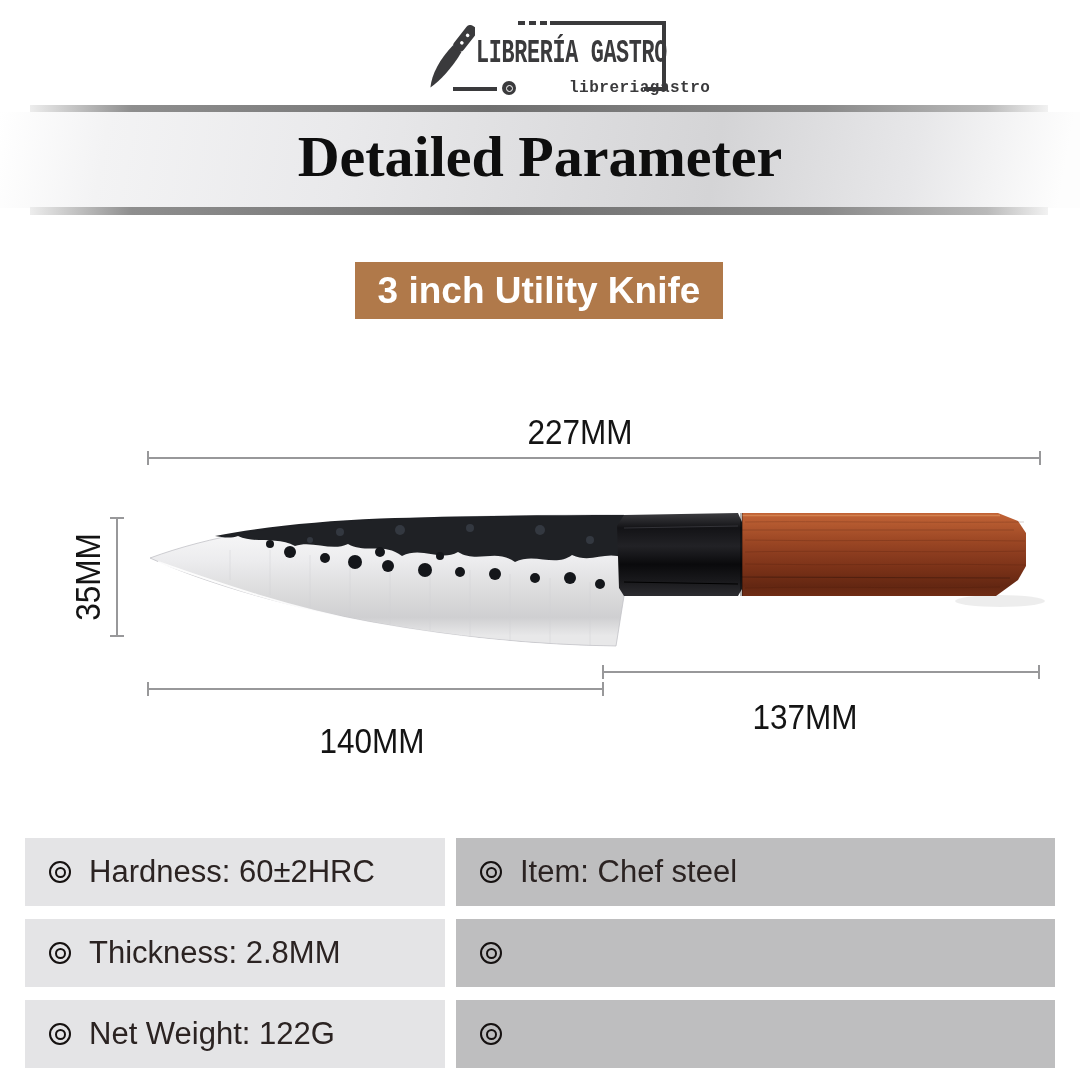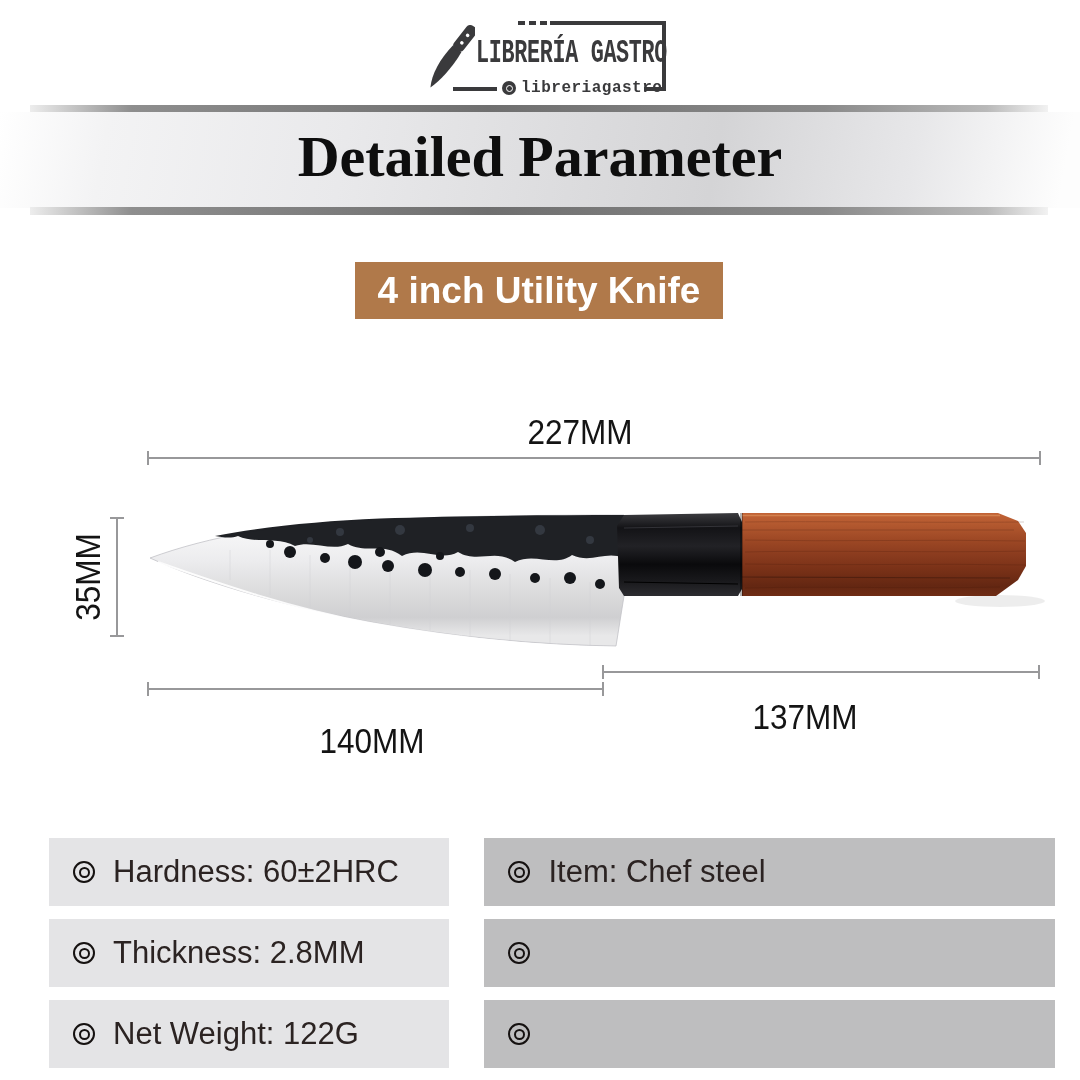--- a/index.html
+++ b/index.html
@@ -16,21 +16,21 @@
   .logo .frame-right-line{position:absolute;left:242px;top:9px;width:4px;height:70px;background:var(--brand-ink,#3a3a3c);}
   .logo .frame-bottom-left{position:absolute;left:33px;top:75px;width:44px;height:3.5px;background:var(--brand-ink,#3a3a3c);}
   .logo .frame-bottom-right{position:absolute;left:224px;top:75px;width:22px;height:3.5px;background:var(--brand-ink,#3a3a3c);}
   .logo .brand{position:absolute;left:56px;top:24px;font-weight:700;font-size:34px;line-height:1;
     white-space:nowrap;transform:scaleX(0.64);transform-origin:left center;letter-spacing:-0.5px;}
   .logo .sub{position:absolute;left:82px;top:67px;display:flex;align-items:center;gap:5px;}
   .logo .dot-icon{width:14px;height:14px;border-radius:50%;background:var(--brand-ink,#3a3a3c);
     display:flex;align-items:center;justify-content:center;}
   .logo .dot-icon i{display:block;width:7px;height:7px;border-radius:50%;background:var(--brand-ink,#3a3a3c);
     border:1.5px solid #fff;box-sizing:border-box;}
-  .logo .handle-text{font-weight:700;font-size:16px;letter-spacing:0.5px;white-space:nowrap;}
+  .logo .handle-text{font-weight:700;font-size:16px;letter-spacing:0.5px;white-space:nowrap;margin-left:48px;}
   
   .ribbon{position:absolute;left:0;top:105px;width:1080px;height:110px;border-radius:13px;}
   .ribbon .band{position:absolute;left:0;right:0;top:7px;bottom:7px;
     background:linear-gradient(100deg,#ffffff 0%,#f3f3f4 10%,#e9e9eb 32%,#d4d4d6 66%,#e7e7e9 84%,#fdfdfd 98%);}
   .ribbon .strip{position:absolute;left:30px;right:32px;height:8px;
     background:linear-gradient(to right,#ededed 0%,#8e8e8e 10%,#6f6f6f 45%,#8a8a8a 78%,#b9b9b9 94%,#f2f2f2 100%);}
   .ribbon .strip.top{top:0;}
   .ribbon .strip.bottom{bottom:0;}
   .ribbon .title{position:absolute;left:0;right:0;top:18px;text-align:center;
     font-family:"Liberation Serif",serif;font-weight:700;font-size:58px;color:#0e0e0e;}
@@ -46,21 +46,21 @@
   .dim-h::before{left:0;} .dim-h::after{right:0;}
   .dim-v{position:absolute;width:2px;background:#98989a;}
   .dim-v::before,.dim-v::after{content:"";position:absolute;left:-6px;width:14px;height:2px;background:#98989a;}
   .dim-v::before{top:0;} .dim-v::after{bottom:0;}
   .dim-label.rot{transform:rotate(-90deg) scaleX(0.9);}
   .knife-art{position:absolute;left:140px;top:500px;}
   
   .specs{position:absolute;left:25px;top:838px;width:1030px;display:flex;flex-direction:column;gap:13px;}
   .spec-row{display:flex;gap:11px;}
   .cell{height:68px;display:flex;align-items:center;padding-left:24px;gap:18px;
-    font-size:31px;color:#2b2322;box-sizing:border-box;margin-left:24px;}
+    font-size:31px;color:#2b2322;box-sizing:border-box;}
   .cell-left{width:420px;background:var(--cell-light,#e4e4e6);}
   .cell-right{width:599px;background:var(--cell-dark,#bebebf);}
   .bullet-icon{flex:0 0 auto;width:22px;height:22px;border:2.5px solid #151110;border-radius:50%;
     display:flex;align-items:center;justify-content:center;box-sizing:border-box;}
   .bullet-icon i{display:block;width:11px;height:11px;border:2.5px solid #151110;border-radius:50%;box-sizing:border-box;}
 </style>
 </head>
 <body>
 
 <div class="logo">
@@ -86,21 +86,21 @@
   </div>
 </div>
 
 <div class="ribbon">
   <div class="strip top"></div>
   <div class="band"></div>
   <div class="strip bottom"></div>
   <div class="title">Detailed Parameter</div>
 </div>
 
-<div class="badge">4 inch Utility Knife</div>
+<div class="badge">3 inch Utility Knife</div>
 
 <div class="figure">
 
   <div class="dim-label" style="left:420px;width:320px;top:412px;">227MM</div>
   <div class="dim-h" style="left:147px;top:457px;width:894px;"></div>
 
   <div class="dim-v" style="left:116px;top:517px;height:120px;"></div>
   <div class="dim-label rot" style="left:28px;top:557px;width:120px;height:40px;">35MM</div>
 
   <svg class="knife-art" width="910" height="165" viewBox="0 0 910 165">

